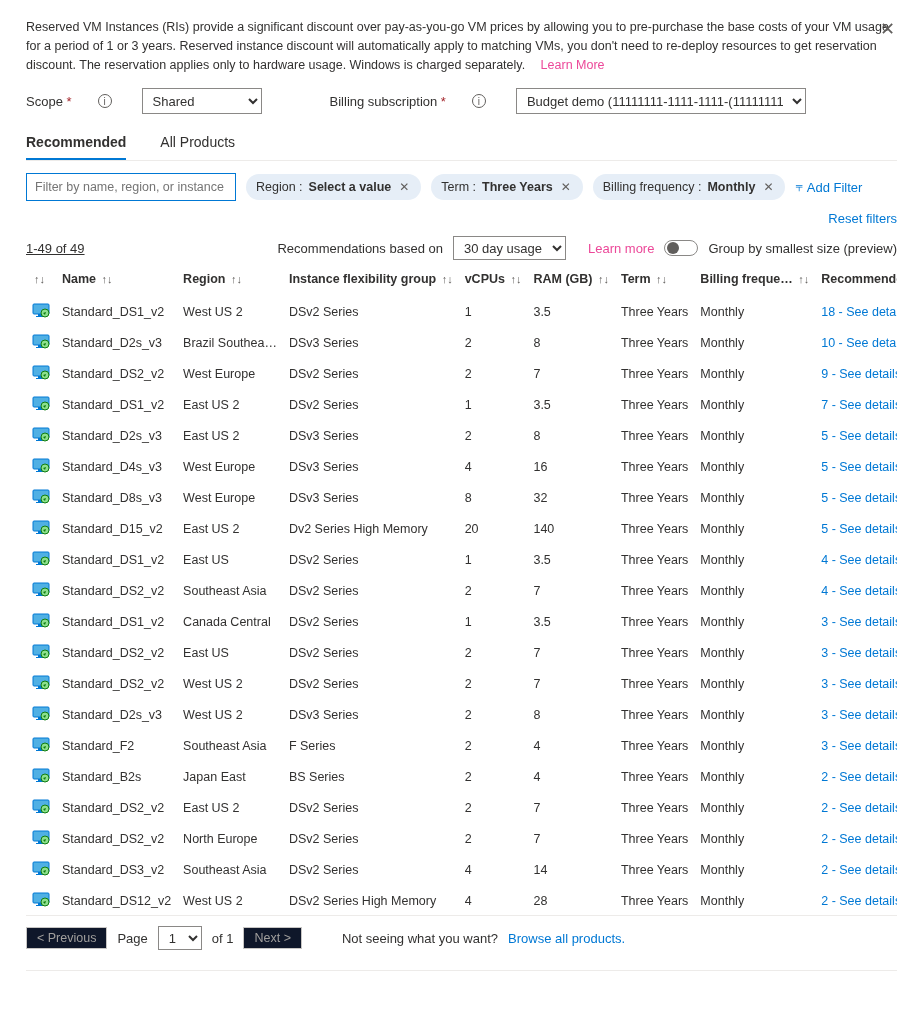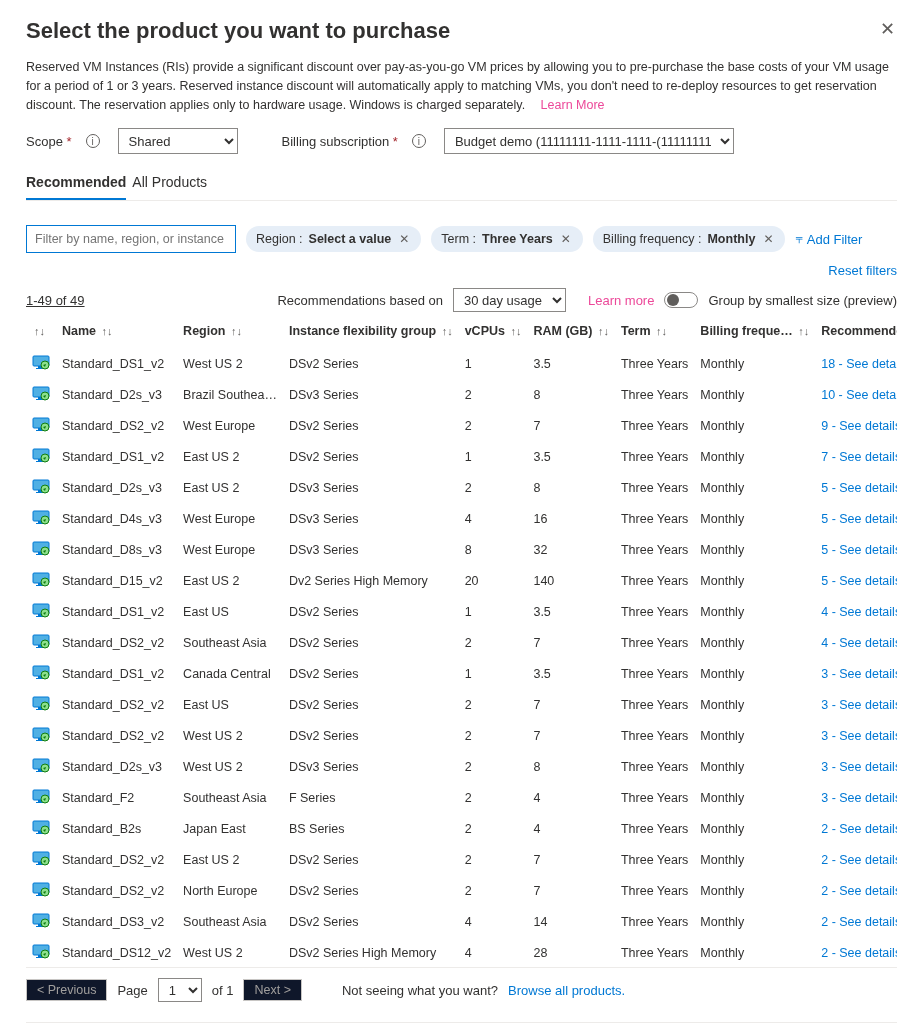--- a/index.html
+++ b/index.html
@@ -7,29 +7,29 @@
     margin:0; padding:0;
     font-family: "Segoe UI", Arial, sans-serif;
     font-size:13px; color:#323130;
     background:#fff;
   }
   .panel { width:923px; position:relative; padding:18px 26px 18px 26px;}
   .title { font-size:22px; font-weight:600; color:#323130; margin-bottom:14px;}
   .close-x { position:absolute; top:18px; right:28px; font-size:18px; color:#605e5c; cursor:pointer;}
   .desc { font-size:12.5px; color:#323130; line-height:1.5; margin-bottom:14px;}
   .learnmore { color:#ec4899; cursor:pointer;margin-left:12px;}
-  .formrow { display:flex; align-items:center; gap:12px; margin-bottom:14px;}
+  .formrow { display:flex; align-items:center; gap:24px; margin-bottom:14px;}
   .lbl { font-size:13px; }
   .req { color:#a4262c; }
   select.combo, .combo {
     border:1px solid #8a8886; background:#fff; font-size:13px;
     height:26px; padding:1px 6px; color:#323130;
   }
   .info-icon{display:inline-flex;align-items:center;justify-content:center;width:14px;height:14px;border:1px solid #605e5c;border-radius:50%;font-size:10px;color:#605e5c;margin:0 6px 0 2px;}
-  .tabbar { display:flex; gap:6px; border-bottom:1px solid #edebe9; margin-bottom:24px;}
+  .tabbar { display:flex; gap:34px; border-bottom:1px solid #edebe9; margin-bottom:12px;}
   .tab { padding:6px 0 8px; font-size:14px; color:#323130; cursor:pointer;}
   .tab.active { font-weight:600; border-bottom:2px solid #0078d4; color:#323130;}
   .filterrow { display:flex; align-items:center; gap:10px; margin-bottom:10px; flex-wrap:wrap;}
   .filterinput { width:210px; height:28px; border:1px solid #0078d4; padding:0 8px; font-size:12.5px;}
   .pill { display:flex; align-items:center; gap:6px; background:#e6eef7; border-radius:14px; padding:6px 10px; font-size:12.5px; color:#323130;}
   .pill .x { color:#605e5c; cursor:pointer; font-size:12px; padding:0 2px;}
   .addfilter { display:flex; align-items:center; gap:4px; color:#0078d4; font-size:13px; cursor:pointer;}
   .resetfilters { color:#0078d4; font-size:13px; cursor:pointer; margin-left:auto;}
   .subbar { display:flex; align-items:center; margin-bottom:6px; font-size:13px; gap:10px;}
   .subbar .count { flex:0 0 auto;text-decoration:underline; }
@@ -46,21 +46,20 @@
   .pbtn{border:1px solid #c8c6c4;background:#0f172a;padding:3px 10px;font-size:12.5px;color:#a19f9d;cursor:default;}
   .browseall{color:#0078d4;cursor:pointer;}
   .footer{border-top:1px solid #edebe9;margin-top:20px;padding-top:14px;display:flex;gap:10px;}
   .vmicn svg{display:block;}
   .scroll-area{max-height:650px;overflow:auto;border-bottom:1px solid #edebe9;}
 </style>
 </head>
 <body>
 
 <div class="panel">
-  <div class="title">Select the product you want to purchase</div>
   <div class="close-x">✕</div>
 
   <div class="desc">
     <span>Reserved VM Instances (RIs) provide a significant discount over pay-as-you-go VM prices by allowing you to pre-purchase the base costs of your VM usage for a period of 1 or 3 years. Reserved instance discount will automatically apply to matching VMs, you don't need to re-deploy resources to get reservation discount. The reservation applies only to hardware usage. Windows is charged separately.</span>
     <span class="learnmore">Learn More</span>
   </div>
 
   <div class="formrow">
     <span class="lbl"><span>Scope</span> <span class="req">*</span></span>
     <span class="info-icon">i</span>

